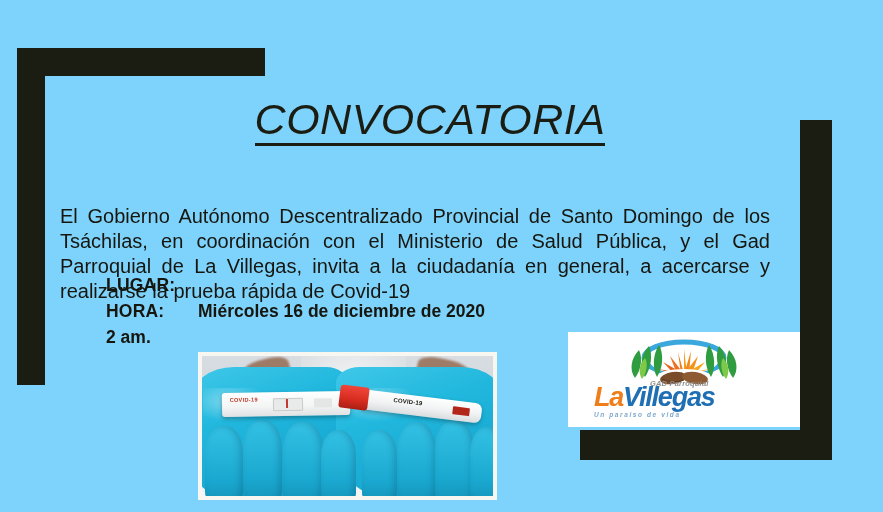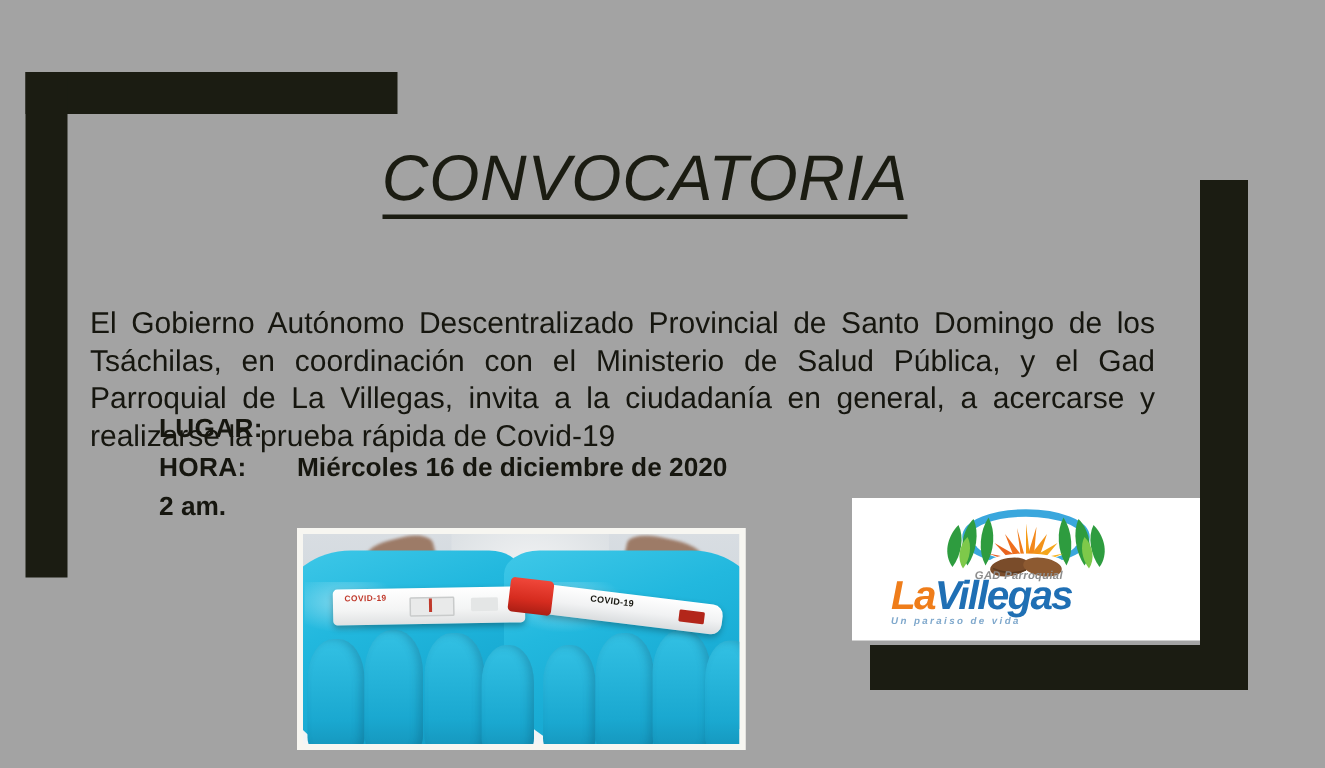--- a/index.html
+++ b/index.html
@@ -10,21 +10,21 @@
     width: 883px;
     height: 512px;
     background: #edebe4;
     font-family: "Liberation Sans", sans-serif;
     overflow: hidden;
   }
   #poster {
     position: relative;
     width: 883px;
     height: 512px;
-    background: #a3a3a3;
+    background: #7dd3fc;
   }
 
   
   .bar {
     position: absolute;
     background: #1b1c12;
   }
   #bracket-top-h   { left: 17px;  top: 48px;   width: 248px; height: 28px; }
   #bracket-left-v  { left: 17px;  top: 48px;   width: 28px;  height: 337px; }
   #bracket-right-v { left: 800px; top: 120px;  width: 32px;  height: 340px; }

